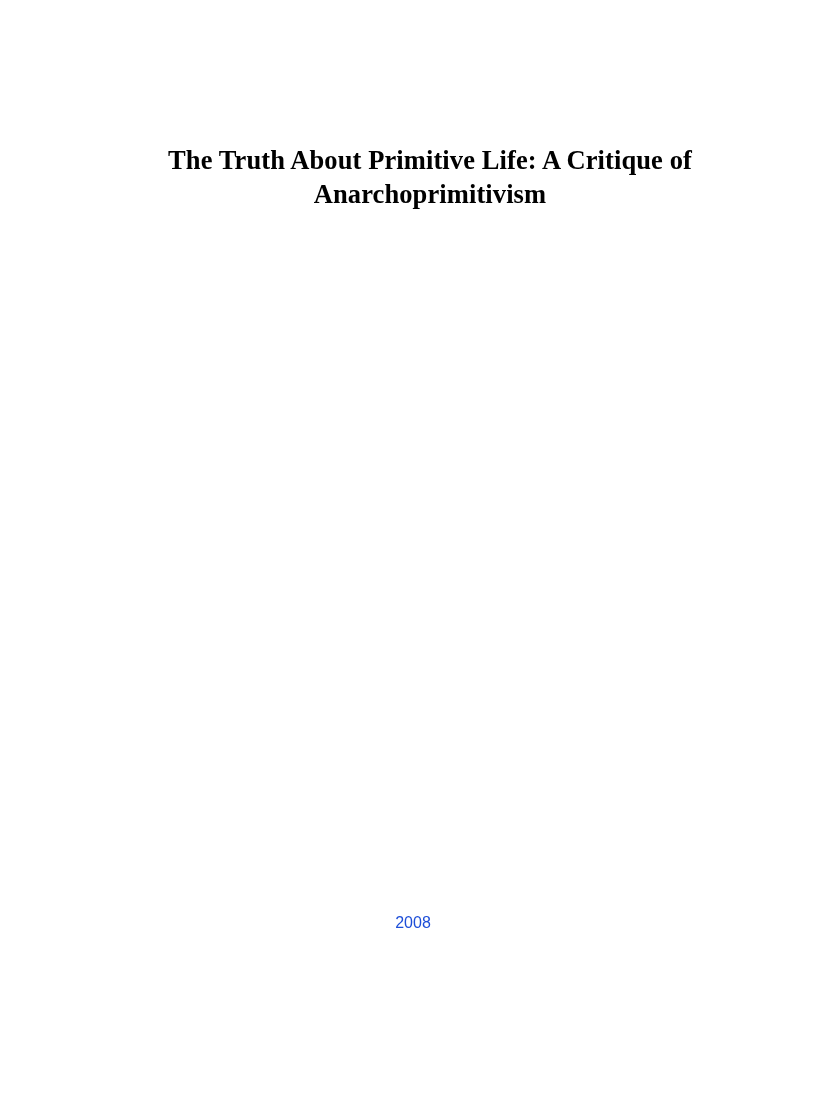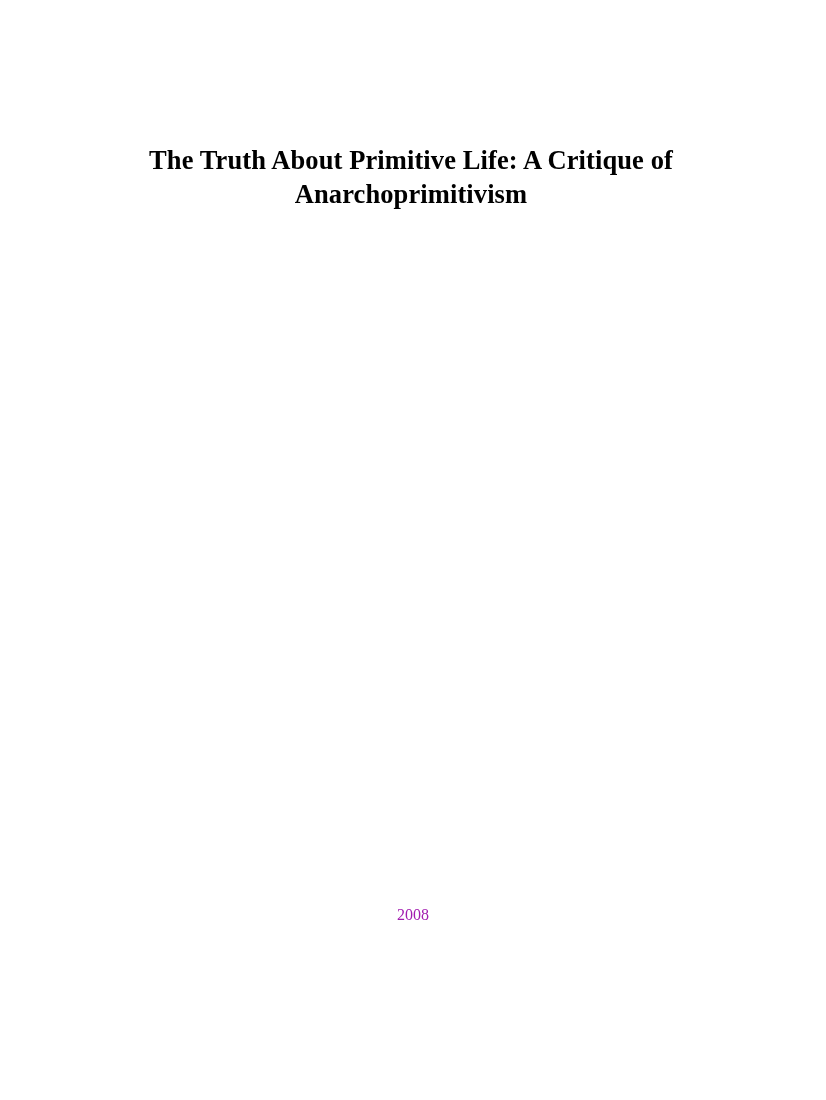--- a/index.html
+++ b/index.html
@@ -15,21 +15,21 @@
     height: 1100px;
     background: #ffffff;
     margin: 0 auto;
     overflow: hidden;
     font-family: "Liberation Serif", serif;
     color: #000000;
   }
   .title-block {
     position: absolute;
     top: 143px;
-    left: 111px;
+    left: 130px;
     width: 600px;
     text-align: center;
   }
   .doc-title {
     font-family: "Liberation Serif", serif;
     font-weight: bold;
     font-size: 26.5px;
     line-height: 34px;
     letter-spacing: 0.1px;
     margin: 0;
@@ -50,25 +50,25 @@
     color: #000000;
   }
   .date-block {
     position: absolute;
     top: 901px;
     left: 113px;
     width: 600px;
     text-align: center;
   }
   .doc-date {
-    font-family: Liberation Serif, serif;
+    font-family: Liberation Sans, sans-serif;
     font-size: 16px;
     line-height: 20px;
-    margin: 4px;
-    color: #a21caf;
+    margin: 12px;
+    color: #1d4ed8;
   }
 </style>
 </head>
 <body>
 
 <div class="page">
 
   <div class="title-block">
     <h1 class="doc-title">The Truth About Primitive Life: A Critique of Anarchoprimitivism</h1>
   </div>

